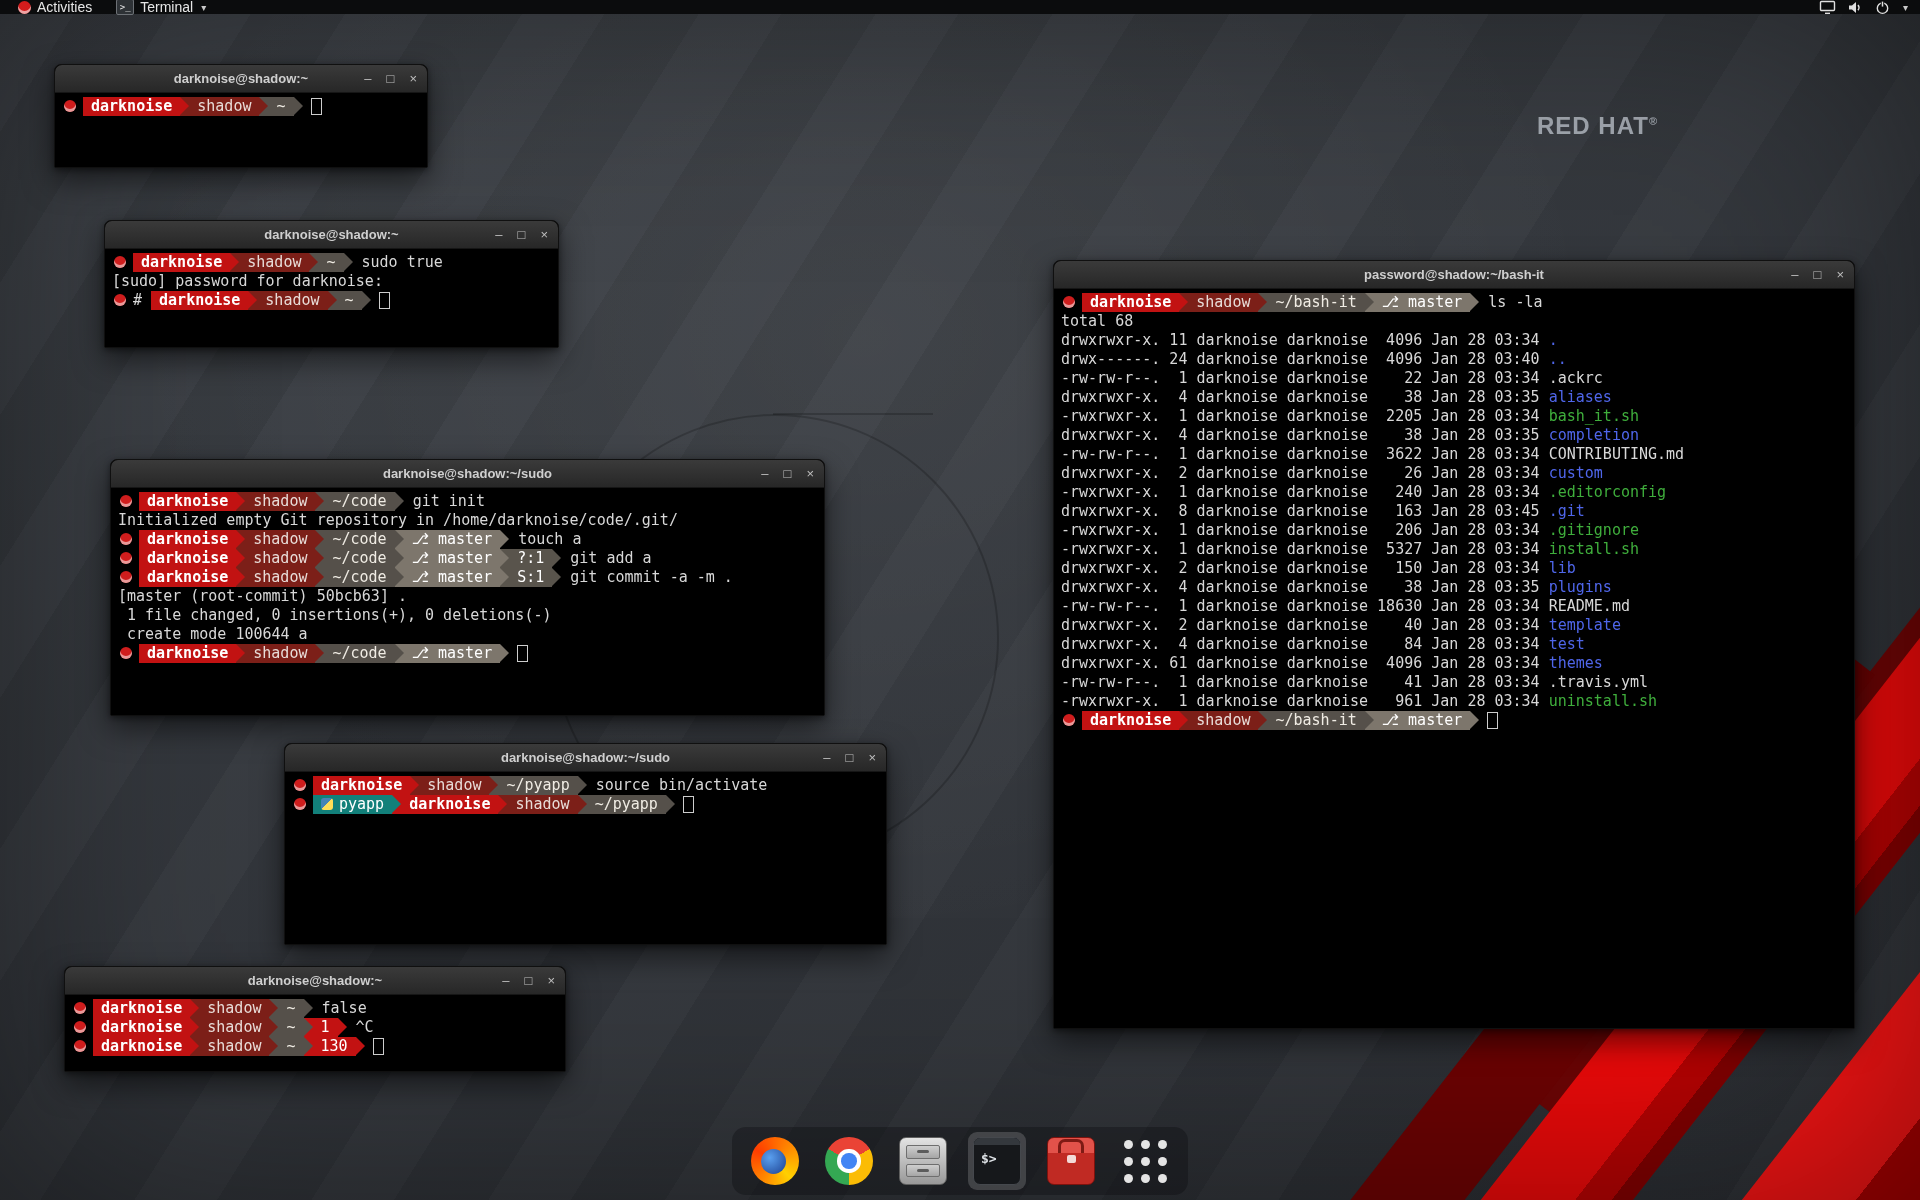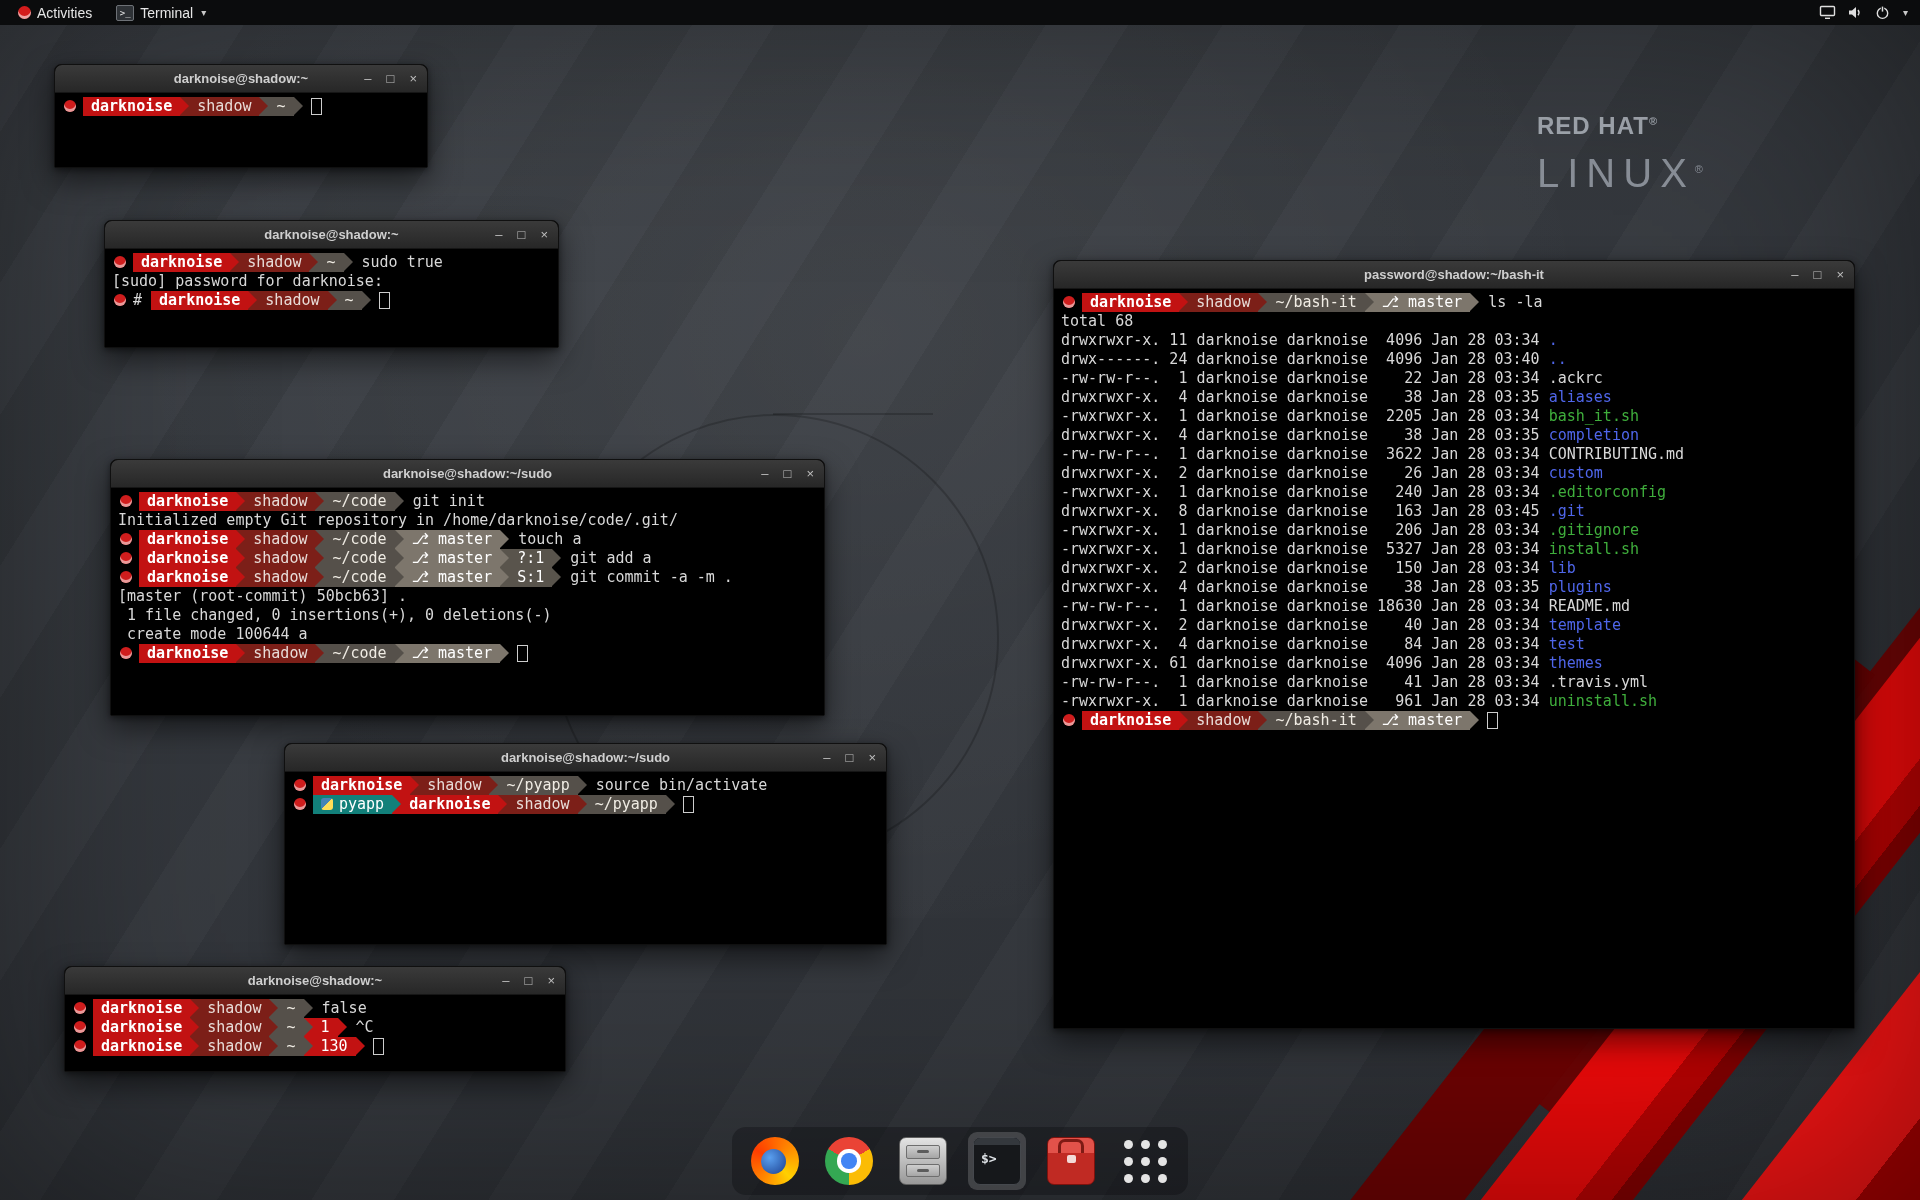--- a/index.html
+++ b/index.html
@@ -20,21 +20,21 @@
   .rb3{left:1500px;top:1060px;width:800px;height:200px;background:linear-gradient(180deg,#ff1515 0 45%,#b00000 45% 75%,#700000 75%)}
   .arc-circle{position:absolute;left:551px;top:414px;width:444px;height:444px;border-radius:50%;border:2px solid rgba(0,0,0,.20)}
   .arc-line{position:absolute;left:773px;top:413px;width:160px;height:2px;background:rgba(0,0,0,.20)}
   .vignette{position:absolute;inset:0;box-shadow:inset 0 0 320px rgba(0,0,0,.45);pointer-events:none;z-index:2}
   .brand{position:absolute;left:1537px;top:112px;z-index:1;color:#9aa0a8;user-select:none}
   .brand sup{font-size:11px}
   .brand-l1{font-size:24px;font-weight:bold;letter-spacing:1px;color:#a6acb4;margin-bottom:6px}
   .brand-l2{font-size:40px;letter-spacing:3px;line-height:44px;color:#8d939c}
   .brand-l3{font-size:40px;letter-spacing:8px;line-height:46px;color:#8d939c}
   
-  .topbar{position:absolute;top:0;left:0;right:0;height:25px;background:#0b0c0d;z-index:50;
+  .topbar{position:absolute;top:0;left:0;right:0;height:14px;background:#0b0c0d;z-index:50;
     display:flex;align-items:center;color:#e6e6e6;font-size:14px}
   .tb-left{display:flex;align-items:center;gap:4px;padding-left:8px}
   .tb-item{display:flex;align-items:center;gap:6px;padding:0 10px;height:25px;cursor:default}
   .rh-dot{display:inline-block;width:13px;height:13px;border-radius:50%;background:#d41c1c;box-shadow:inset 0 -3px 0 rgba(255,255,255,.6)}
   .tmini{display:inline-flex;align-items:center;justify-content:center;width:16px;height:14px;background:#2e3236;border:1px solid #6d7176;border-radius:2px;font:9px "DejaVu Sans Mono",monospace;color:#e8e8e8}
   .chev{font-size:10px;color:#c9c9c9;margin-left:2px}
   .tb-clock{position:absolute;left:0;right:0;text-align:center;font-weight:bold;color:#ececec;pointer-events:none}
   .tb-right{margin-left:auto;display:flex;align-items:center;gap:11px;padding-right:12px;z-index:1}
   .tb-right svg{display:block}
   
@@ -96,21 +96,20 @@
   <div class="arc-line"></div>
   <div class="ribbon rb0"></div>
   <div class="ribbon rb2"></div>
   <div class="ribbon rb1"></div>
   <div class="ribbon rb3"></div>
 </div>
 <div class="vignette"></div>
 
 <div class="brand">
   <div class="brand-l1"><span>RED HAT</span><sup>®</sup></div>
-  <div class="brand-l3"><span>LINUX</span><sup>®</sup></div>
 </div>
 
 <div class="topbar">
   <div class="tb-left">
     <div class="tb-item">
       <span class="rh-dot"></span>
       <span>Activities</span>
     </div>
     <div class="tb-item">
       <span class="tmini">&gt;_</span>

